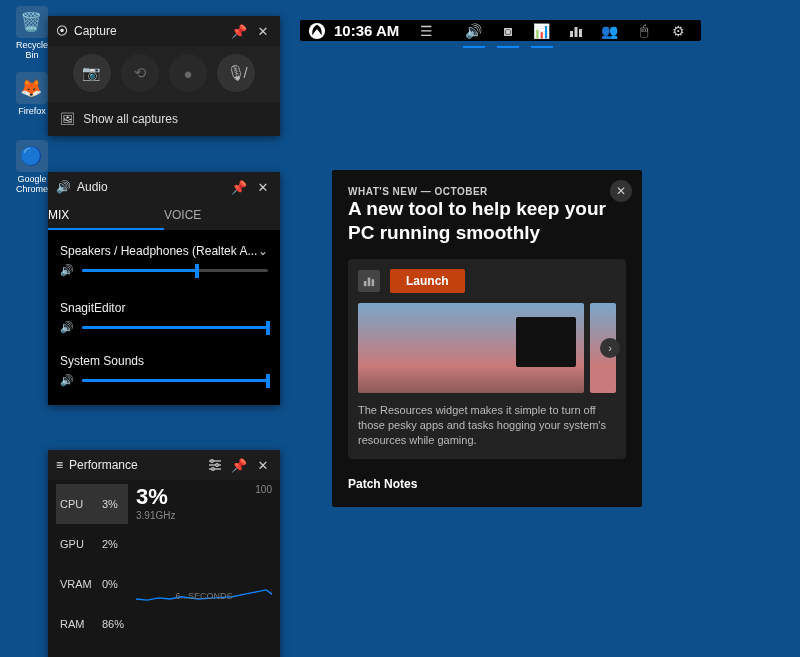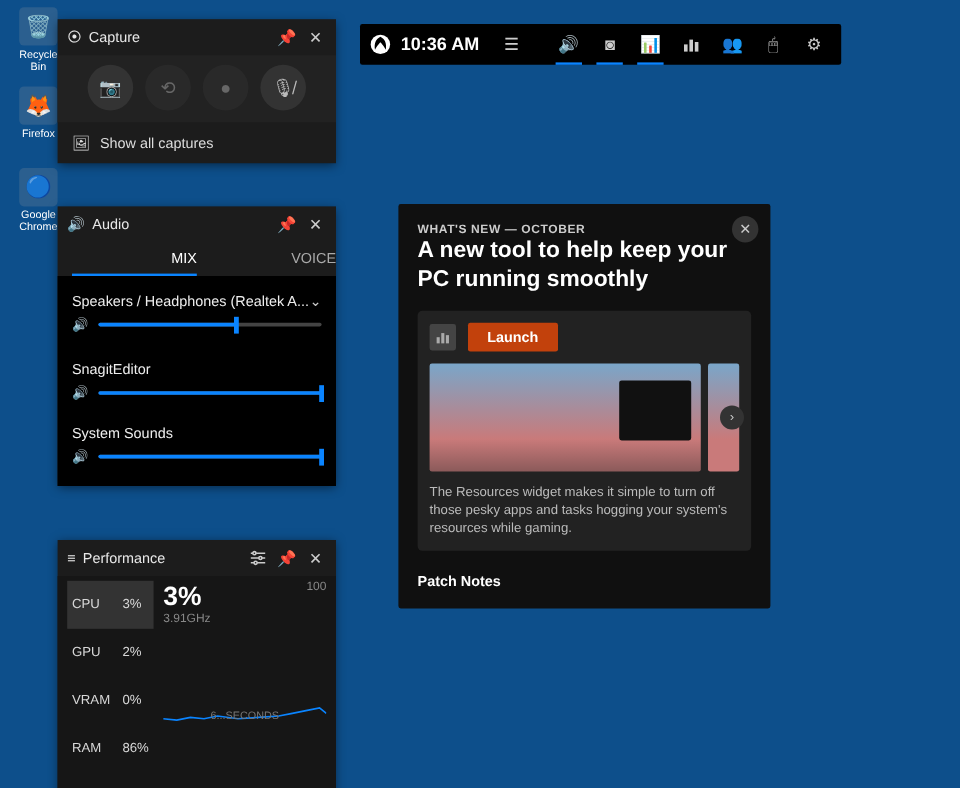--- a/index.html
+++ b/index.html
@@ -30,21 +30,21 @@
   .hbtn { width:18px;height:18px;display:flex;align-items:center;justify-content:center;color:#ccc;cursor:pointer;font-size:13px;}
   .capture-body { display:flex; gap:10px; padding: 8px 16px 10px 16px; justify-content:center; background:#222;}
   .roundbtn {
     width:38px;height:38px;border-radius:50%;
     background:#333;display:flex;align-items:center;justify-content:center;
     color:#bbb;font-size:15px;
   }
   .show-caps { padding: 10px 12px; font-size:12px; color:#ddd; display:flex;align-items:center;gap:8px;}
 
   .tabs { display:flex; }
-  .tab { flex:1; text-align:right; padding:6px 0; font-size:12px; color:#aaa; border-bottom:2px solid transparent;margin-left:12px;}
+  .tab { flex:1; text-align:left; padding:6px 0; font-size:12px; color:#aaa; border-bottom:2px solid transparent;}
   .tab.active { color:#fff; border-bottom:2px solid #0a84ff;}
   .audio-body { padding: 6px 12px 12px 12px; background:#000000;}
   .dev-row { padding:8px 0 4px 0; font-size:12px; color:#eee; display:flex;align-items:center;justify-content:space-between;}
   .chev { color:#ccc;font-size:12px;}
   .slider-row { display:flex; align-items:center; gap:8px; padding:2px 0 6px 0;}
   .spk-ic {width:14px;color:#aaa;font-size:11px;}
   .slider { flex:1; height:3px; background:#444; position:relative; border-radius:2px;}
   .slider .fill { position:absolute; left:0;top:0;bottom:0;background:#0a84ff;border-radius:2px;}
   .slider .thumb {position:absolute;top:50%;width:4px;height:14px;background:#0a84ff;transform:translate(-50%,-50%);}
 
@@ -56,21 +56,21 @@
   .perf-main { flex:1; position:relative;}
   .perf-big { font-size:22px; font-weight:700; color:#fff;}
   .perf-sub { font-size:10px; color:#888;}
   .perf-100 { position:absolute; right:0; top:0; font-size:10px;color:#888;}
   .perf-0 { position:absolute; right:0; bottom:12px; font-size:10px;color:#888;}
   .perf-chart {height:70px;position:relative;margin-top:10px;}
   .perf-chart svg{position:absolute;inset:0;}
   .perf-time{position:absolute;bottom:0;left:50%;transform:translateX(-50%);font-size:9px;color:#777;}
 
   .topbar {
-    position:absolute; left:300px; top:20px; height:34px;
+    position:absolute; left:300px; top:20px; height:21px;
     background:#000; display:flex; align-items:center; gap:4px;
     padding:0 8px; border-radius:2px;
   }
   .topbar .time { font-size:15px; font-weight:700; color:#fff; padding:0 8px 0 4px;}
   .top-ic { width:30px;height:34px;display:flex;align-items:center;justify-content:center;color:#ccc;font-size:14px;position:relative;}
   .top-ic.active::after{content:"";position:absolute;left:4px;right:4px;bottom:0;height:2px;background:#0a84ff;}
 
   .popup {
     position:absolute; left:332px; top:170px; width:310px;
     background:#101010; padding:16px; border-radius:2px;

